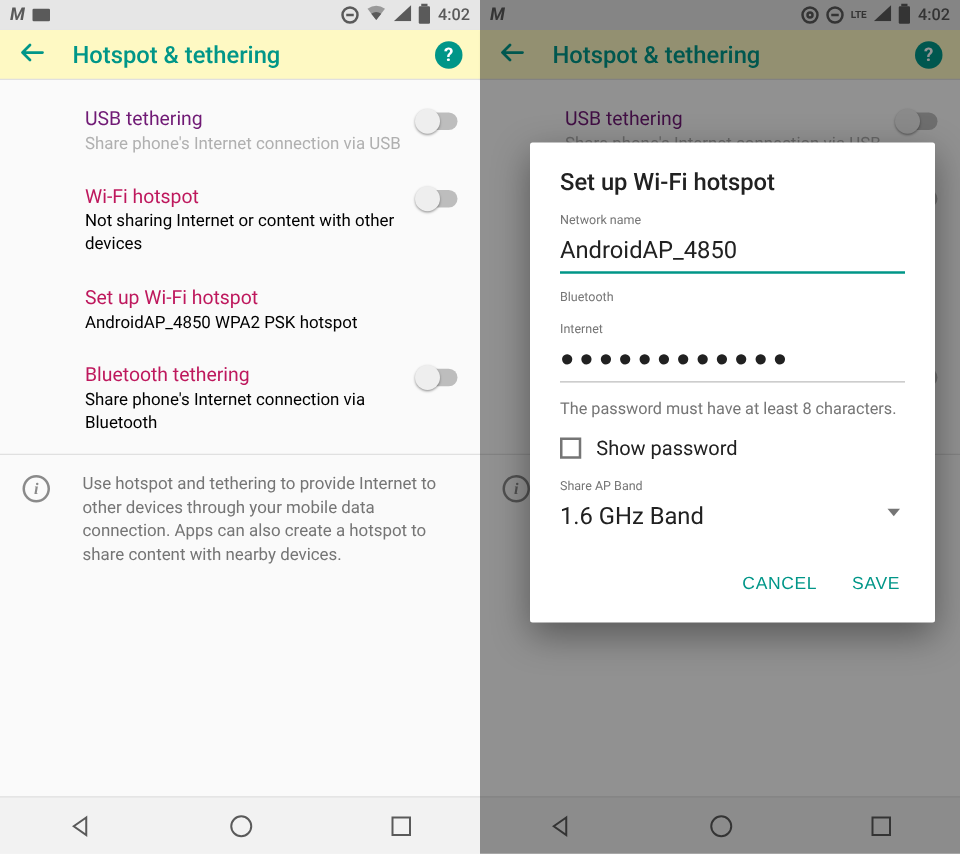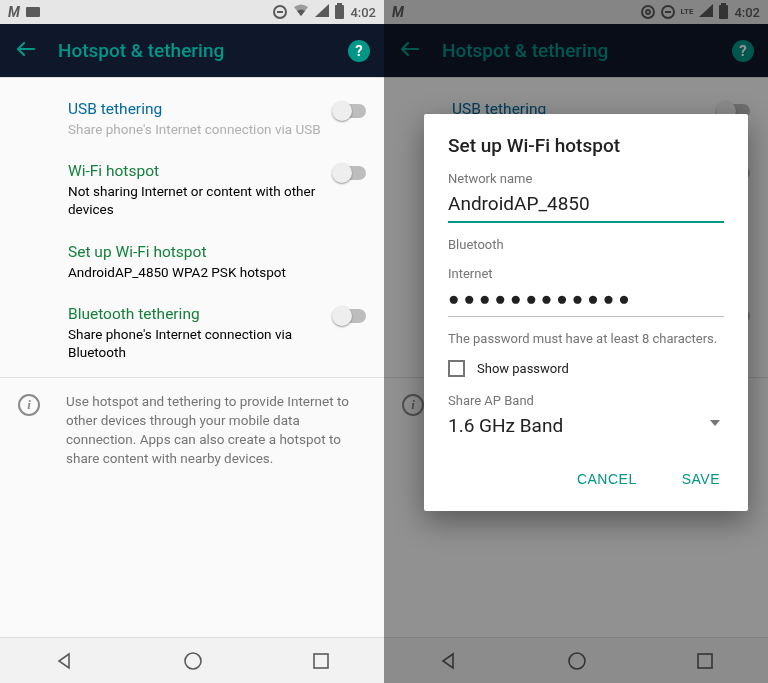--- a/index.html
+++ b/index.html
@@ -30,40 +30,40 @@
   .dnd::after { content:"";position:absolute;left:2px;right:2px;top:4px;height:2px;background:#5a5a5a; }
   .wifi svg, .signal svg, .lte { display:block; }
   .batt { width: 9px; height: 14px; background: #5a5a5a; border-radius: 1px; position: relative; }
   .batt::before { content:"";position:absolute;top:-2px;left:2px;width:5px;height:2px;background:#5a5a5a; }
   .lte { font-size:8px; font-weight:700; line-height:8px; }
   .cast { width:14px;height:14px;border:2px solid #5a5a5a;border-radius:50%;position:relative; }
   .cast::after{content:"";position:absolute;inset:2px;border:2px solid #5a5a5a;border-radius:50%;}
 
   
   .app-bar {
-    height: 54px; background: #0f172a; display: flex; align-items: center;
+    height: 40px; background: #fef9c3; display: flex; align-items: center;
     padding: 0 14px; border-bottom: 1px solid #e0e0e0;
     box-shadow: 0 1px 2px rgba(0,0,0,0.05);
   }
   .app-bar .back { margin-right: 22px; color: #009688; }
   .app-bar .title { color: #009688; font-size: 19px; font-weight: 500; flex: 1; }
   .app-bar .help {
     width: 22px; height: 22px; border-radius: 50%; background: #009688;
     color: #fff; font-weight: 700; display:flex;align-items:center;justify-content:center;
     font-size: 15px;
   }
 
   
   .content { flex: 1; background: #fafafa; padding-top: 10px; }
   .row {
     padding: 12px 52px 12px 68px; position: relative;
   }
-  .row .rt { font-size: 15.5px; color: #15803d; }
+  .row .rt { font-size: 15.5px; color: #be185d; }
   .row .rs { font-size: 13.5px; color: #000000; margin-top: 2px; line-height: 1.35; }
-  .row.disabled .rt { color: #0369a1; }
+  .row.disabled .rt { color: #701a75; }
   .row.disabled .rs { color: #b0b0b0; }
   .toggle {
     position: absolute; right: 18px; top: 16px;
     width: 32px; height: 14px; background: #bdbdbd; border-radius: 7px;
   }
   .toggle::after {
     content:""; position:absolute; left:-2px; top:-3px; width:20px; height:20px;
     background:#eeeeee; border-radius:50%; box-shadow:0 1px 2px rgba(0,0,0,0.4);
   }
   .info-row {
@@ -89,33 +89,33 @@
   .dim {
     position: absolute; inset: 0; background: rgba(0,0,0,0.42); z-index: 5;
   }
   .dialog {
     position: absolute; z-index: 10; left: 40px; right: 20px; top: 114px;
     background: #fff; border-radius: 2px; box-shadow: 0 10px 30px rgba(0,0,0,0.4);
     padding: 20px 24px 10px 24px;
   }
   .dialog h2 { font-size: 19px; font-weight: 500; color:#212121; margin-bottom: 14px; }
   .fld { margin-bottom: 14px; }
-  .fld .lbl { font-size: 13px; color:#757575; margin-bottom: 4px; }
+  .fld .lbl { font-size: 10px; color:#757575; margin-bottom: 4px; }
   .fld .val { font-size: 19px; color:#212121; padding: 2px 0 6px 0; border-bottom: 1px solid #bdbdbd; position:relative; }
   .fld .val.active { border-bottom: 2px solid #009688; }
   .fld .val.sel::after {
     content:""; position:absolute; right:4px; top:8px;
     border-left:5px solid transparent; border-right:5px solid transparent; border-top:6px solid #757575;
   }
   .pwd-dots { letter-spacing: 4px; font-size: 12px; }
   .hint { font-size: 13px; color:#757575; margin: 6px 0 14px 0; }
   .chk-row { display:flex; align-items:center; gap:12px; margin-bottom: 16px; }
   .chk { width:17px;height:17px;border:2px solid #757575; }
-  .chk-lbl { font-size: 13px; color:#212121; }
-  .actions { display:flex; justify-content:flex-end; gap: 37px; padding: 6px 0; }
+  .chk-lbl { font-size: 16px; color:#212121; }
+  .actions { display:flex; justify-content:flex-end; gap: 20px; padding: 6px 0; }
   .actions button {
     background:none;border:none;color:#009688;font-weight:500;font-size:14px;
     letter-spacing:0.5px; cursor:pointer; padding:8px 4px;
   }
   
   .screen.right .status-bar { background:#e6e6e6; }
 </style>
 </head>
 <body>
 

